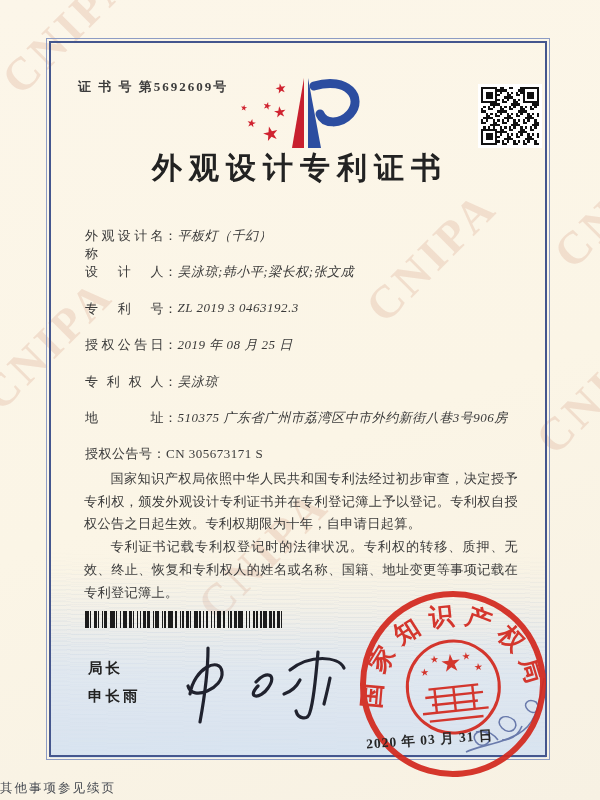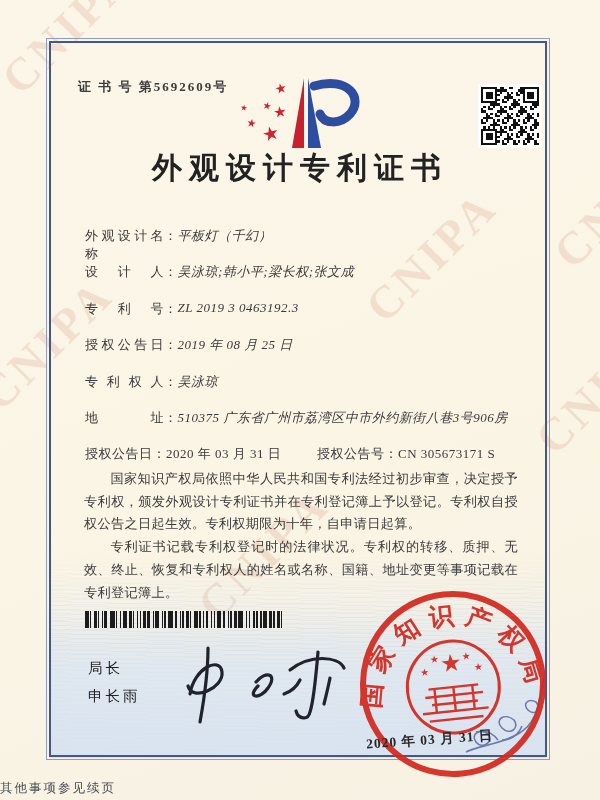--- a/index.html
+++ b/index.html
@@ -45,21 +45,21 @@
   .fcolon{flex:none;}
   .fvalue{flex:1;font-style:italic;}
   .grant-pair{display:inline-block;}
   .grant-first{width:232px;}
   .paras{
     position:absolute;left:84px;top:468px;width:434px;z-index:3;
     font-size:13.2px;line-height:1.72;color:#3b3b3b;text-align:justify;letter-spacing:.3px;
   }
   .paras p{margin:0;text-indent:2em;}
   .barcode{position:absolute;left:85px;top:611px;width:200px;height:17px;z-index:3;}
-  .signer{position:absolute;left:88px;top:659px;z-index:3;font-size:14.5px;color:#222;letter-spacing:3px;}
+  .signer{position:absolute;left:88px;top:659px;z-index:3;font-size:14.5px;color:#222;letter-spacing:3px;font-weight:bold;}
   .signer div{margin-bottom:9px;}
   .signature{position:absolute;left:168px;top:642px;width:190px;height:86px;z-index:3;}
   .seal{position:absolute;left:356px;top:587px;width:194px;height:194px;z-index:4;transform:rotate(-6deg);opacity:.93;}
   .seal-date{
     position:absolute;left:366px;top:731px;z-index:5;font-size:13.5px;font-weight:bold;
     color:#262626;letter-spacing:1px;transform:rotate(-4deg);
   }
   .footer-page{position:absolute;left:0;top:747px;width:100%;text-align:center;z-index:3;font-size:12.5px;letter-spacing:2px;color:#3c3c3c;}
   .footer-note{position:absolute;left:0;top:780px;width:100%;text-align:left;z-index:3;font-size:12.5px;letter-spacing:2px;color:#474b52;}
 </style>
@@ -357,21 +357,20 @@
       <span class="flabel">专 利 权 人</span>
         <span class="fcolon">：</span>
         <span class="fvalue">吴泳琼</span>
     </div>
     <div class="frow">
       <span class="flabel">地 址</span>
         <span class="fcolon">：</span>
         <span class="fvalue">510375 广东省广州市荔湾区中市外约新街八巷3号906房</span>
     </div>
     <div class="frow">
-      <span class="grant-pair grant-first"><span>授权公告日</span><span>：</span><span>2020 年 03 月 31 日</span></span>
       <span class="grant-pair"><span>授权公告号</span><span>：</span><span>CN 305673171 S</span></span>
     </div>
   </div>
 
   <div class="paras">
     <p>国家知识产权局依照中华人民共和国专利法经过初步审查，决定授予专利权，颁发外观设计专利证书并在专利登记簿上予以登记。专利权自授权公告之日起生效。专利权期限为十年，自申请日起算。</p>
     <p>专利证书记载专利权登记时的法律状况。专利权的转移、质押、无效、终止、恢复和专利权人的姓名或名称、国籍、地址变更等事项记载在专利登记簿上。</p>
   </div>
 
   <svg id="barcode-svg" class="barcode" viewBox="0 0 200 17" preserveAspectRatio="none" shape-rendering="crispEdges">

